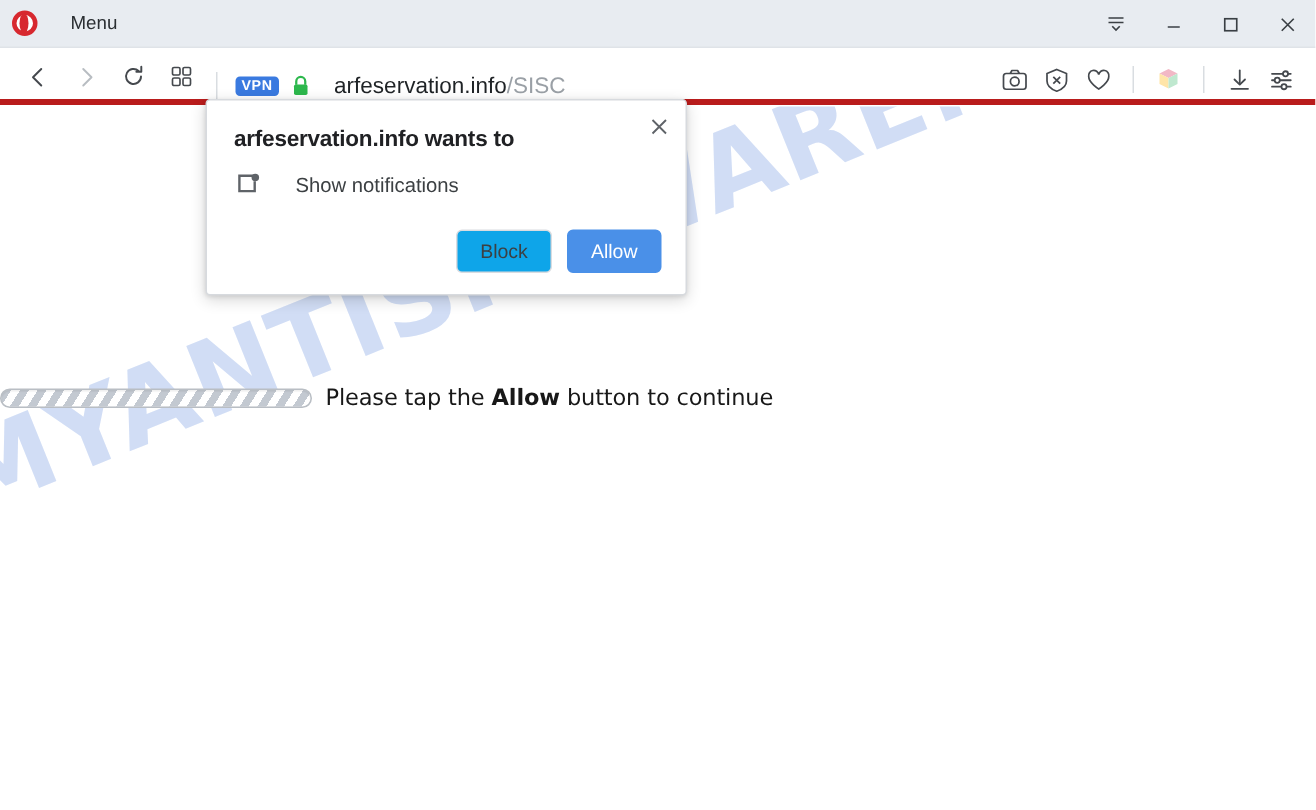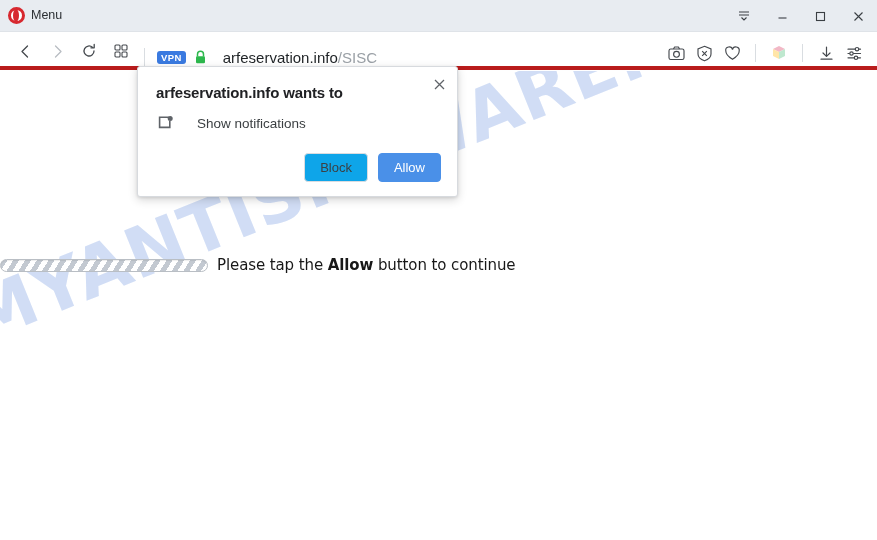--- a/index.html
+++ b/index.html
@@ -25,21 +25,21 @@
     align-items: flex-end;
     position: relative;
     border-bottom: 1px solid #dfe3e8;
   }
 
   .menu-btn {
     display: flex;
     align-items: center;
     height: 32px;
     padding: 0 10px 0 8px;
-    gap: 6px;
+    gap: 22px;
     cursor: default;
   }
   .opera-logo {
     width: 17px; height: 17px;
     border-radius: 50%;
     border: 3px solid #d7282f;
     background: #ffffff;
     position: relative;
     display: inline-block;
   }

